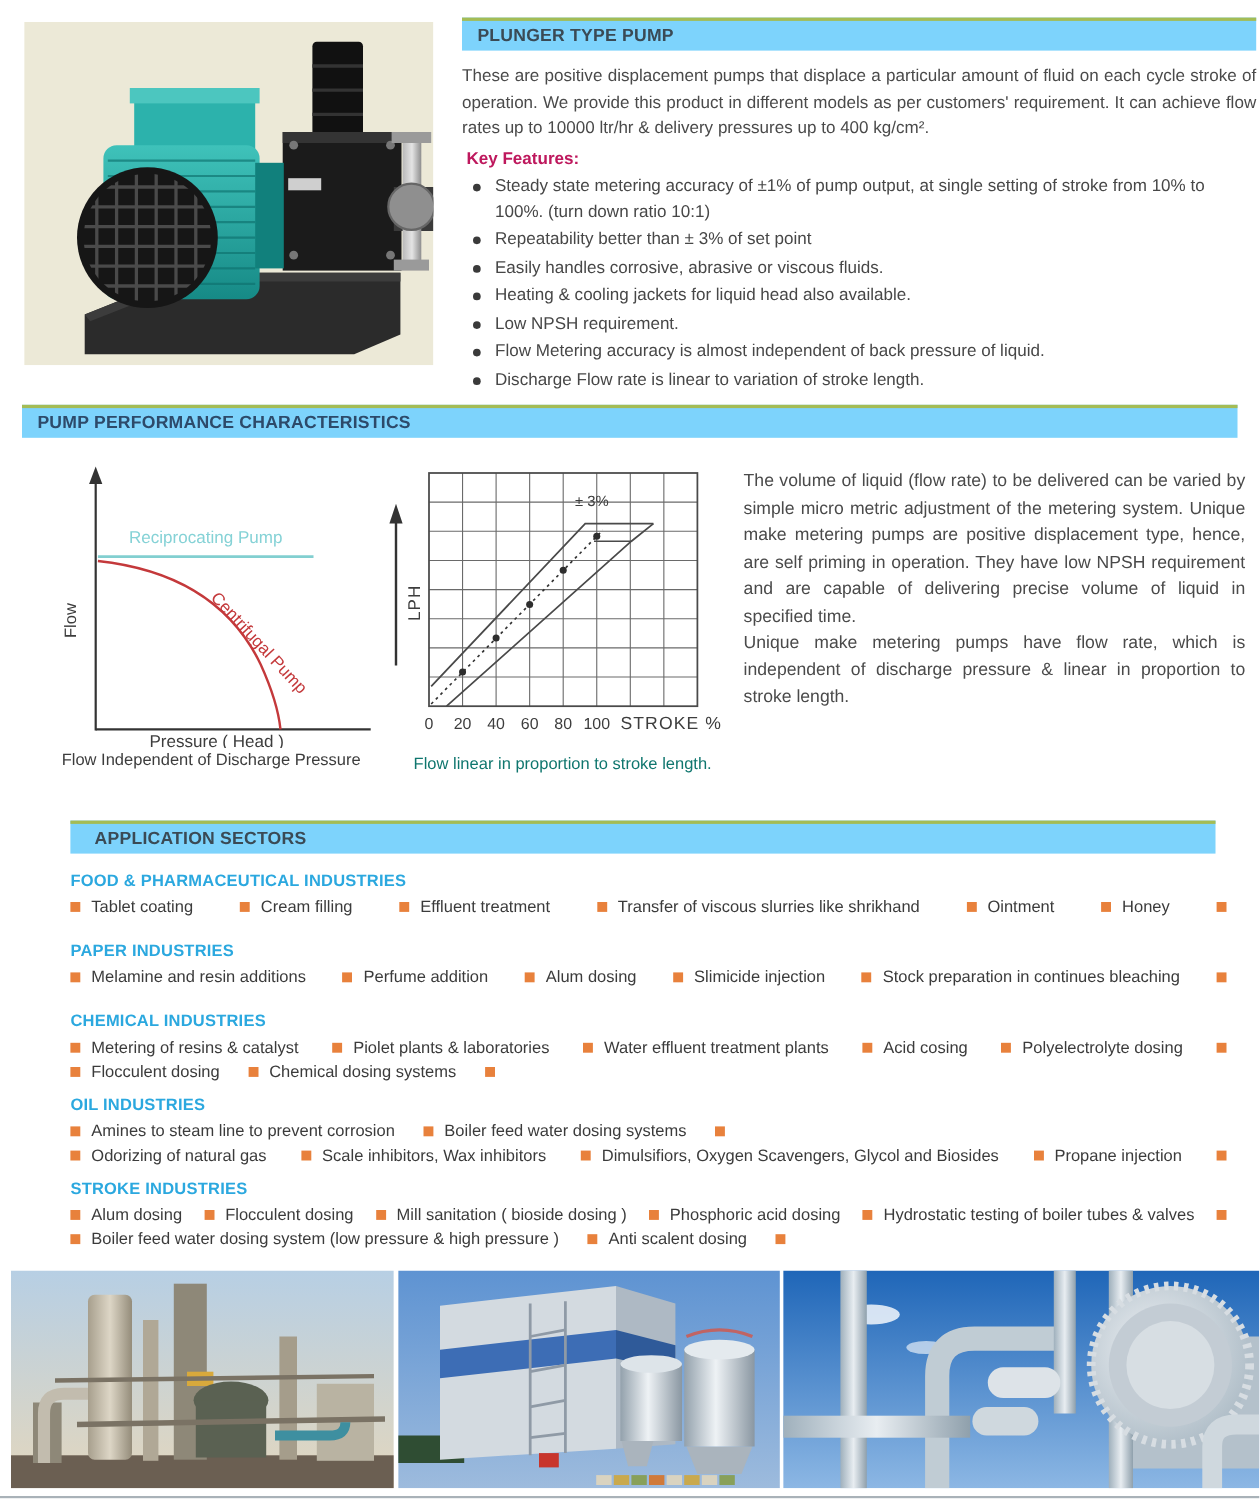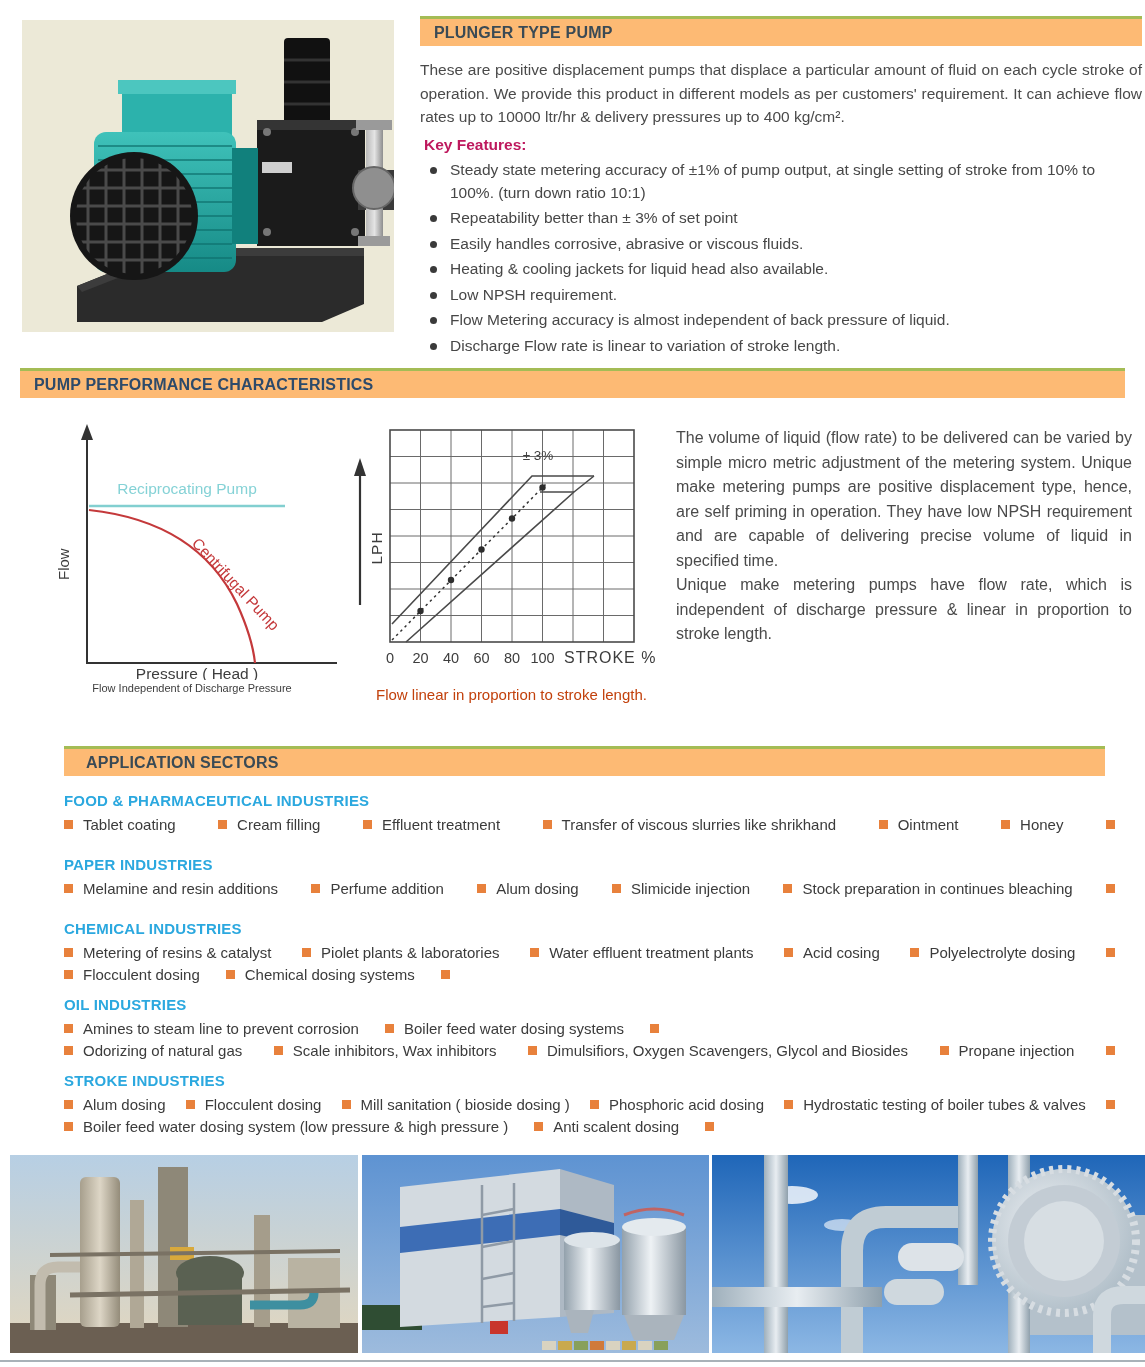--- a/index.html
+++ b/index.html
@@ -2,21 +2,21 @@
 <html><head>
 <meta charset="utf-8">
 <style>
   html,body{margin:0;padding:0;}
   body{
     width:1145px;height:1367px;position:relative;background:#ffffff;
     font-family:"Liberation Sans",sans-serif;color:#4a4a4a;overflow:hidden;
   }
   
   .banner{
-    position:absolute;background:#fdba74;border-top:3px solid #a4bc55;
+    position:absolute;background:#7dd3fc;border-top:3px solid #a4bc55;
     display:flex;align-items:center;font-weight:bold;font-size:16px;
     letter-spacing:.2px;box-sizing:border-box;
   }
   
   #pump-photo{position:absolute;left:22px;top:20px;width:372px;height:312px;}
   #plunger-banner{left:420px;top:16px;width:722px;height:30px;padding-left:14px;color:#3a4a55;}
   #plunger-intro{
     position:absolute;left:420px;top:58px;width:722px;
     font-size:15.5px;line-height:23.5px;color:#4a4a4a;text-align:justify;
   }
@@ -28,25 +28,25 @@
   }
   #key-features li{
     display:flex;gap:13px;font-size:15.5px;line-height:22.5px;margin:3px 0;color:#474747;
   }
   .fdot{flex:0 0 auto;width:7px;height:7px;border-radius:50%;background:#3a3a3a;margin-top:8px;margin-left:6px;}
   
   #perf-banner{left:20px;top:368px;width:1105px;height:30px;padding-left:14px;color:#2d4a6a;}
   #left-chart{position:absolute;left:45px;top:418px;}
   #left-chart-caption{
     position:absolute;left:42px;top:682px;width:300px;text-align:center;
-    font-size:11px;color:#3d3d3d;
+    font-size:15px;color:#3d3d3d;
   }
   #right-chart{position:absolute;left:342px;top:420px;}
   #right-chart-caption{
-    position:absolute;left:376px;top:686px;font-size:15px;color:#c2410c;
+    position:absolute;left:376px;top:686px;font-size:15px;color:#0f766e;
   }
   #perf-text{
     position:absolute;left:676px;top:426px;width:456px;
     font-size:16px;line-height:24.5px;text-align:justify;color:#4a4a4a;
   }
   #perf-text p{margin:0;}
   
   #apps-banner{left:64px;top:746px;width:1041px;height:30px;padding-left:22px;color:#3a4a55;}
   #sectors{position:absolute;left:64px;top:792px;width:1051px;}
   .sector{margin-bottom:23px;}

